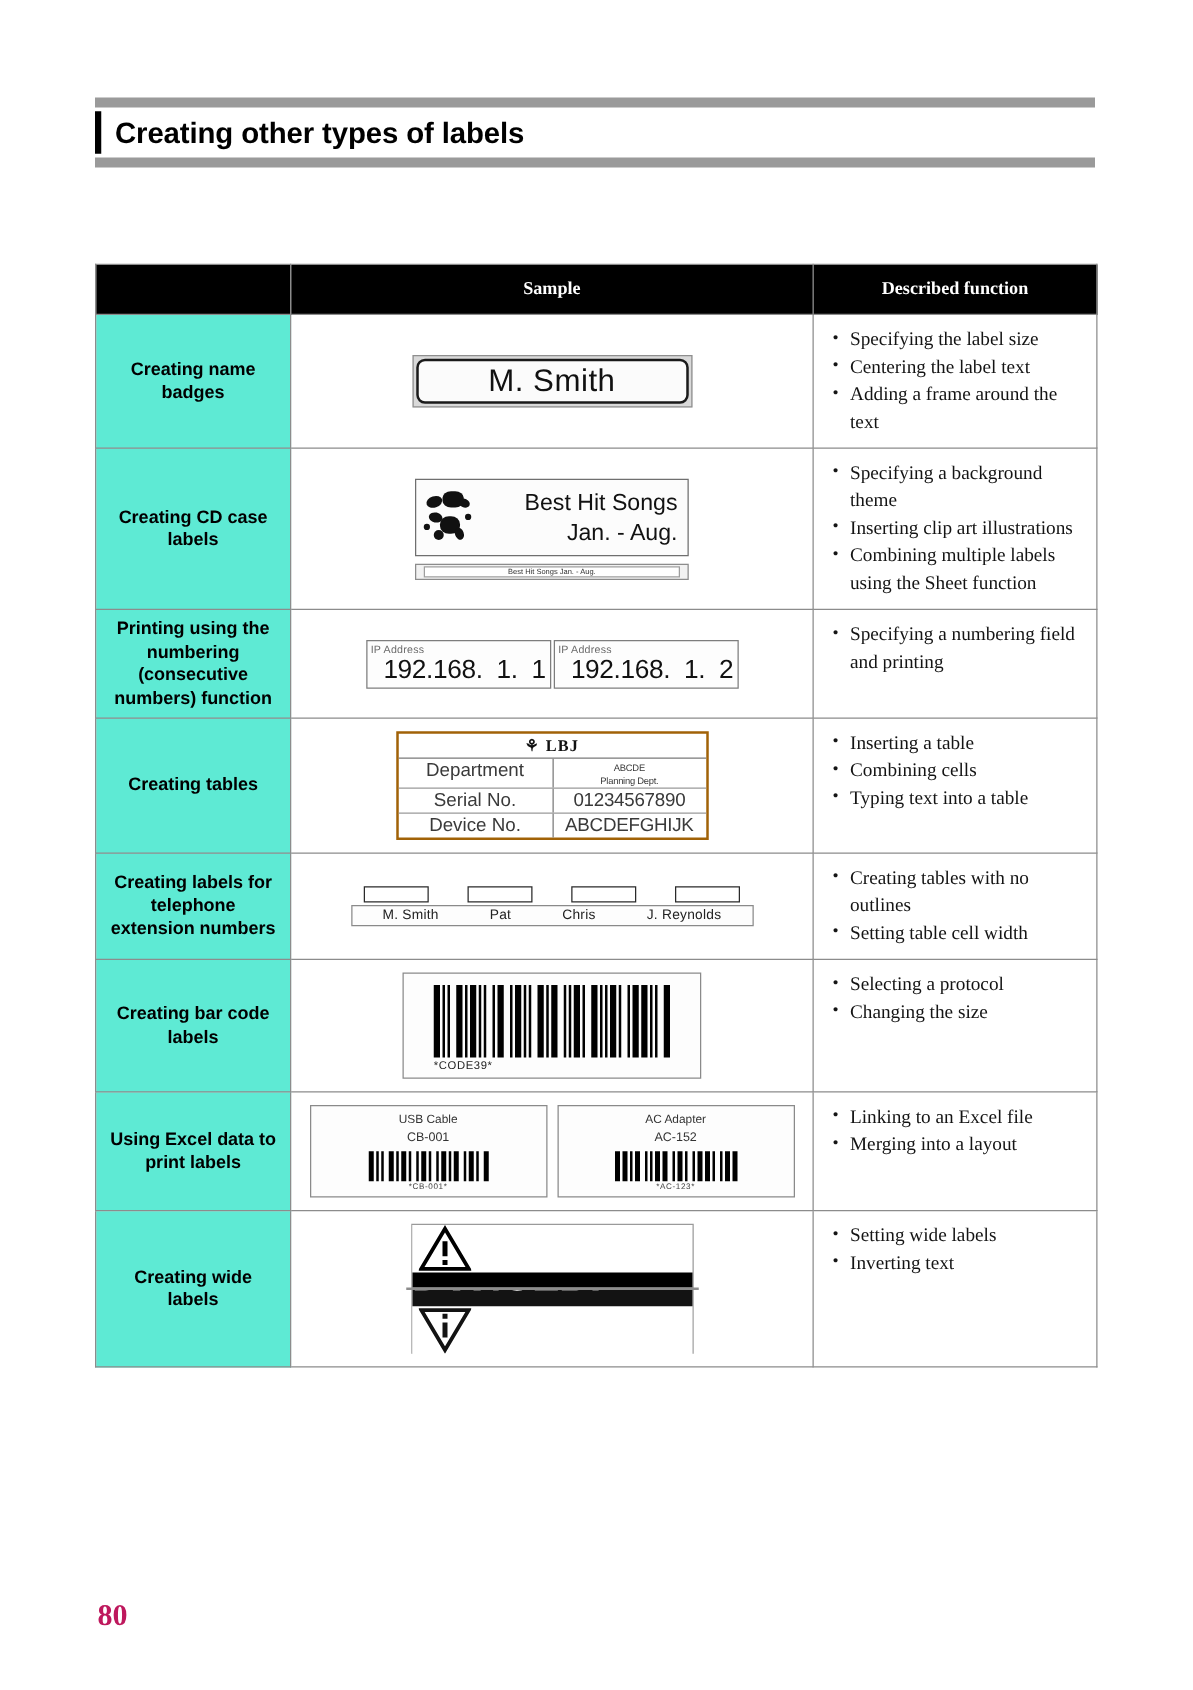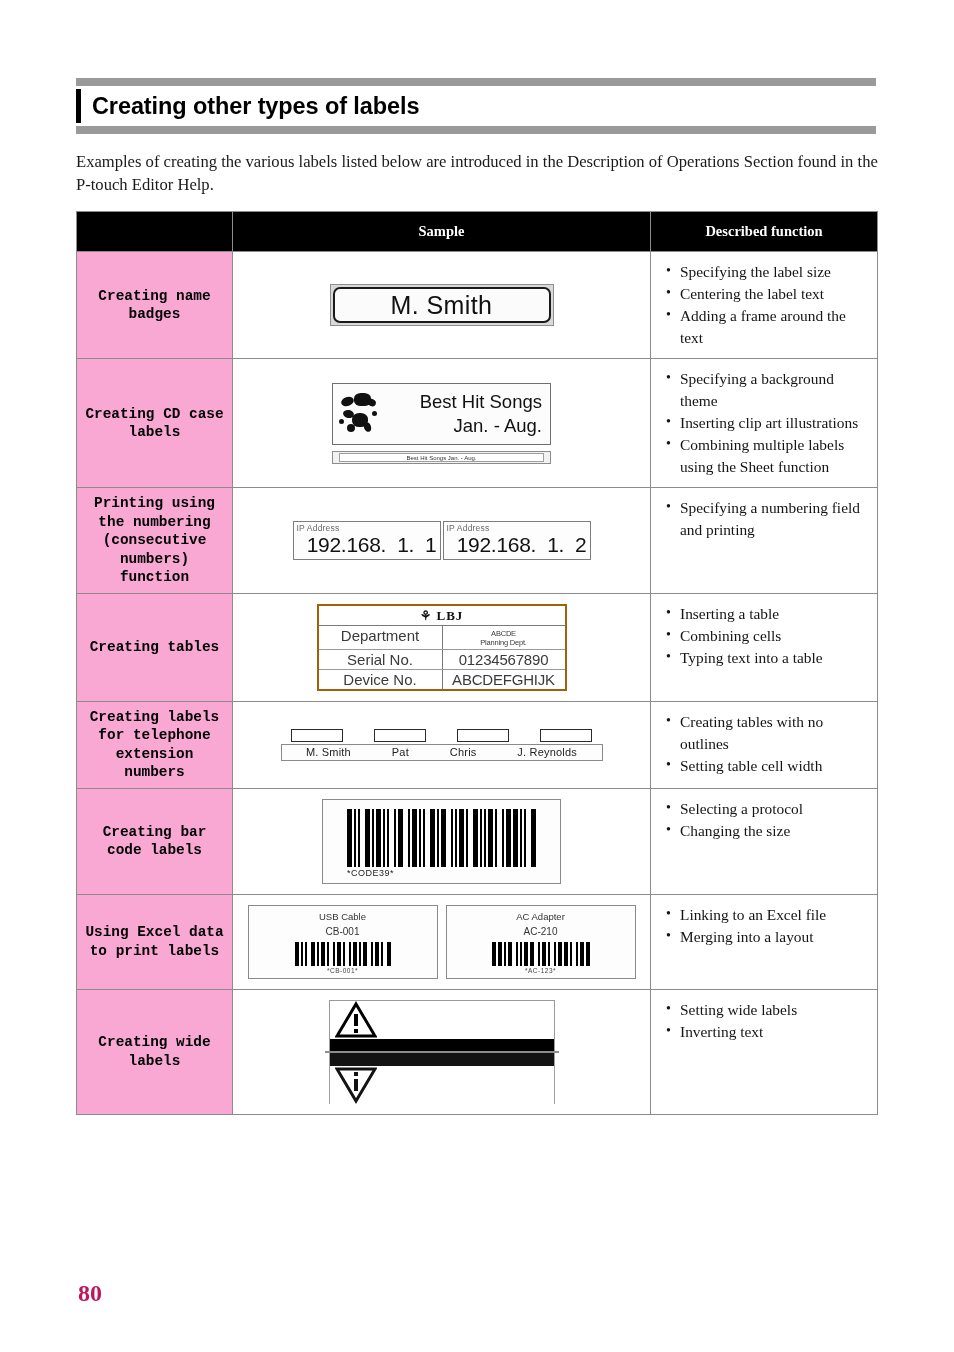--- a/index.html
+++ b/index.html
@@ -85,23 +85,23 @@
     font-size: 14.5px;
     height: 40px;
     text-align: center;
     border-color: #8c8c8c;
   }
   col.c1 { width: 156px; }
   col.c2 { width: 418px; }
   col.c3 { width: 227px; }
 
   td.cat {
-    background: #f9a8d4;
+    background: #5eead4;
     text-align: center;
-    font-family: Liberation Mono, monospace;
+    font-family: Liberation Sans, sans-serif;
     font-weight: bold;
     font-size: 14.4px;
     line-height: 18.5px;
     padding: 6px 8px;
     color: #000;
   }
   td.sample {
     background: #ffffff;
     text-align: center;
     padding: 10px 4px;
@@ -413,21 +413,20 @@
 
   <div class="head-wrap">
     <div class="rule-top"></div>
     <div class="head-row">
       <div class="head-tick"></div>
       <div class="head-title">Creating other types of labels</div>
     </div>
     <div class="rule-bottom"></div>
   </div>
 
-  <div class="intro">Examples of creating the various labels listed below are introduced in the Description of Operations Section found in the P-touch Editor Help.</div>
 
   <table class="tbl">
     <colgroup>
       <col class="c1">
         <col class="c2">
         <col class="c3">
     </colgroup>
     <thead>
       <tr>
         <th></th>
@@ -685,21 +684,21 @@
                   <i style="width:4px"></i>
                   <i style="width:2px;background:transparent"></i>
                 <i style="width:2px"></i>
                   <i style="width:4px;background:transparent"></i>
                   <i style="width:4px"></i>
               </div>
               <div class="ex-cap">*CB-001*</div>
             </div>
             <div class="exbox">
               <div class="ex-t1">AC Adapter</div>
-              <div class="ex-t2">AC-210</div>
+              <div class="ex-t2">AC-152</div>
               <div class="ex-bars">
                 <i style="width:4px"></i>
                   <i style="width:2px;background:transparent"></i>
                   <i style="width:4px"></i>
                   <i style="width:2px;background:transparent"></i>
                 <i style="width:2px"></i>
                   <i style="width:2px;background:transparent"></i>
                   <i style="width:4px"></i>
                   <i style="width:4px;background:transparent"></i>
                 <i style="width:2px"></i>

